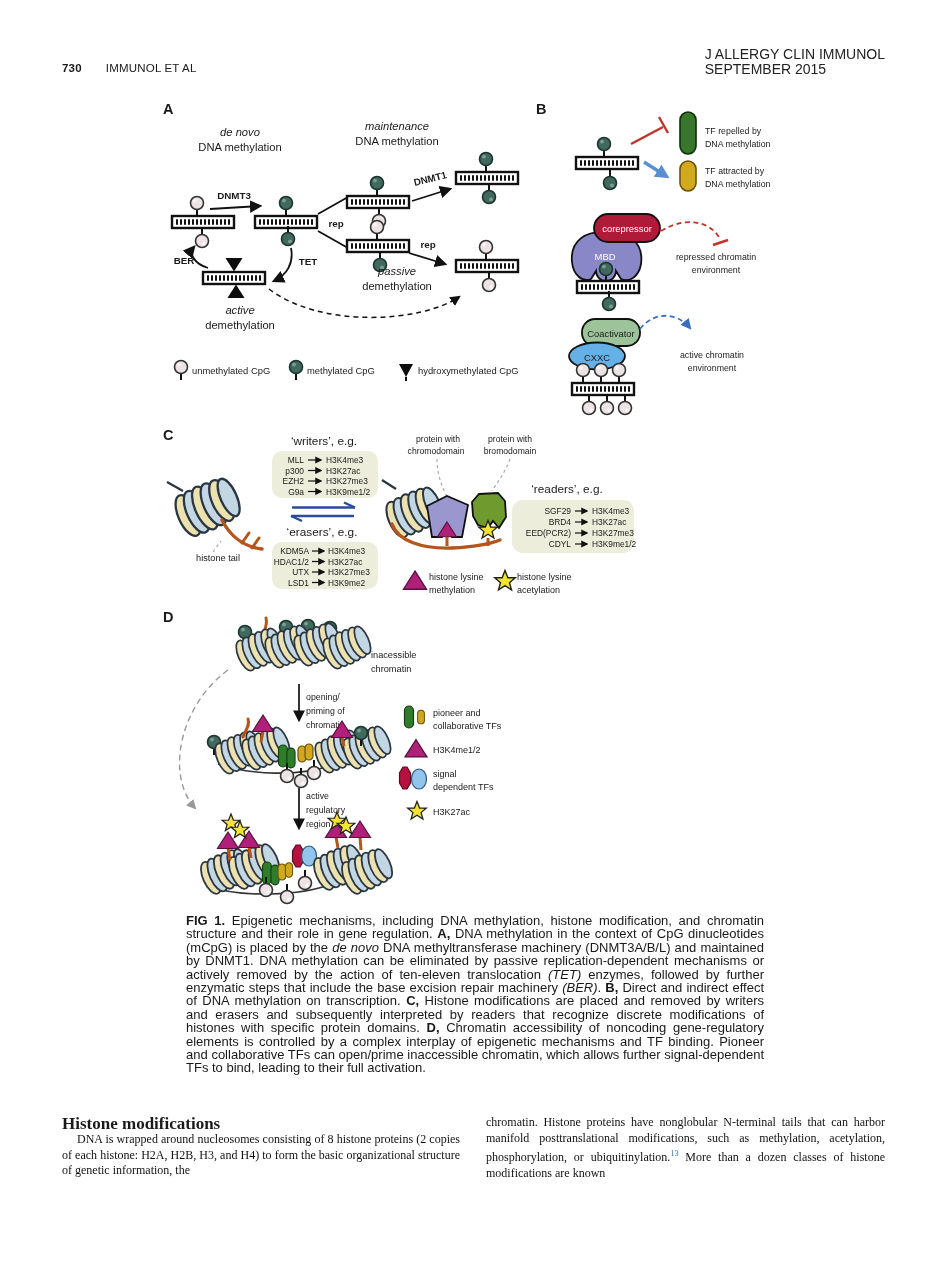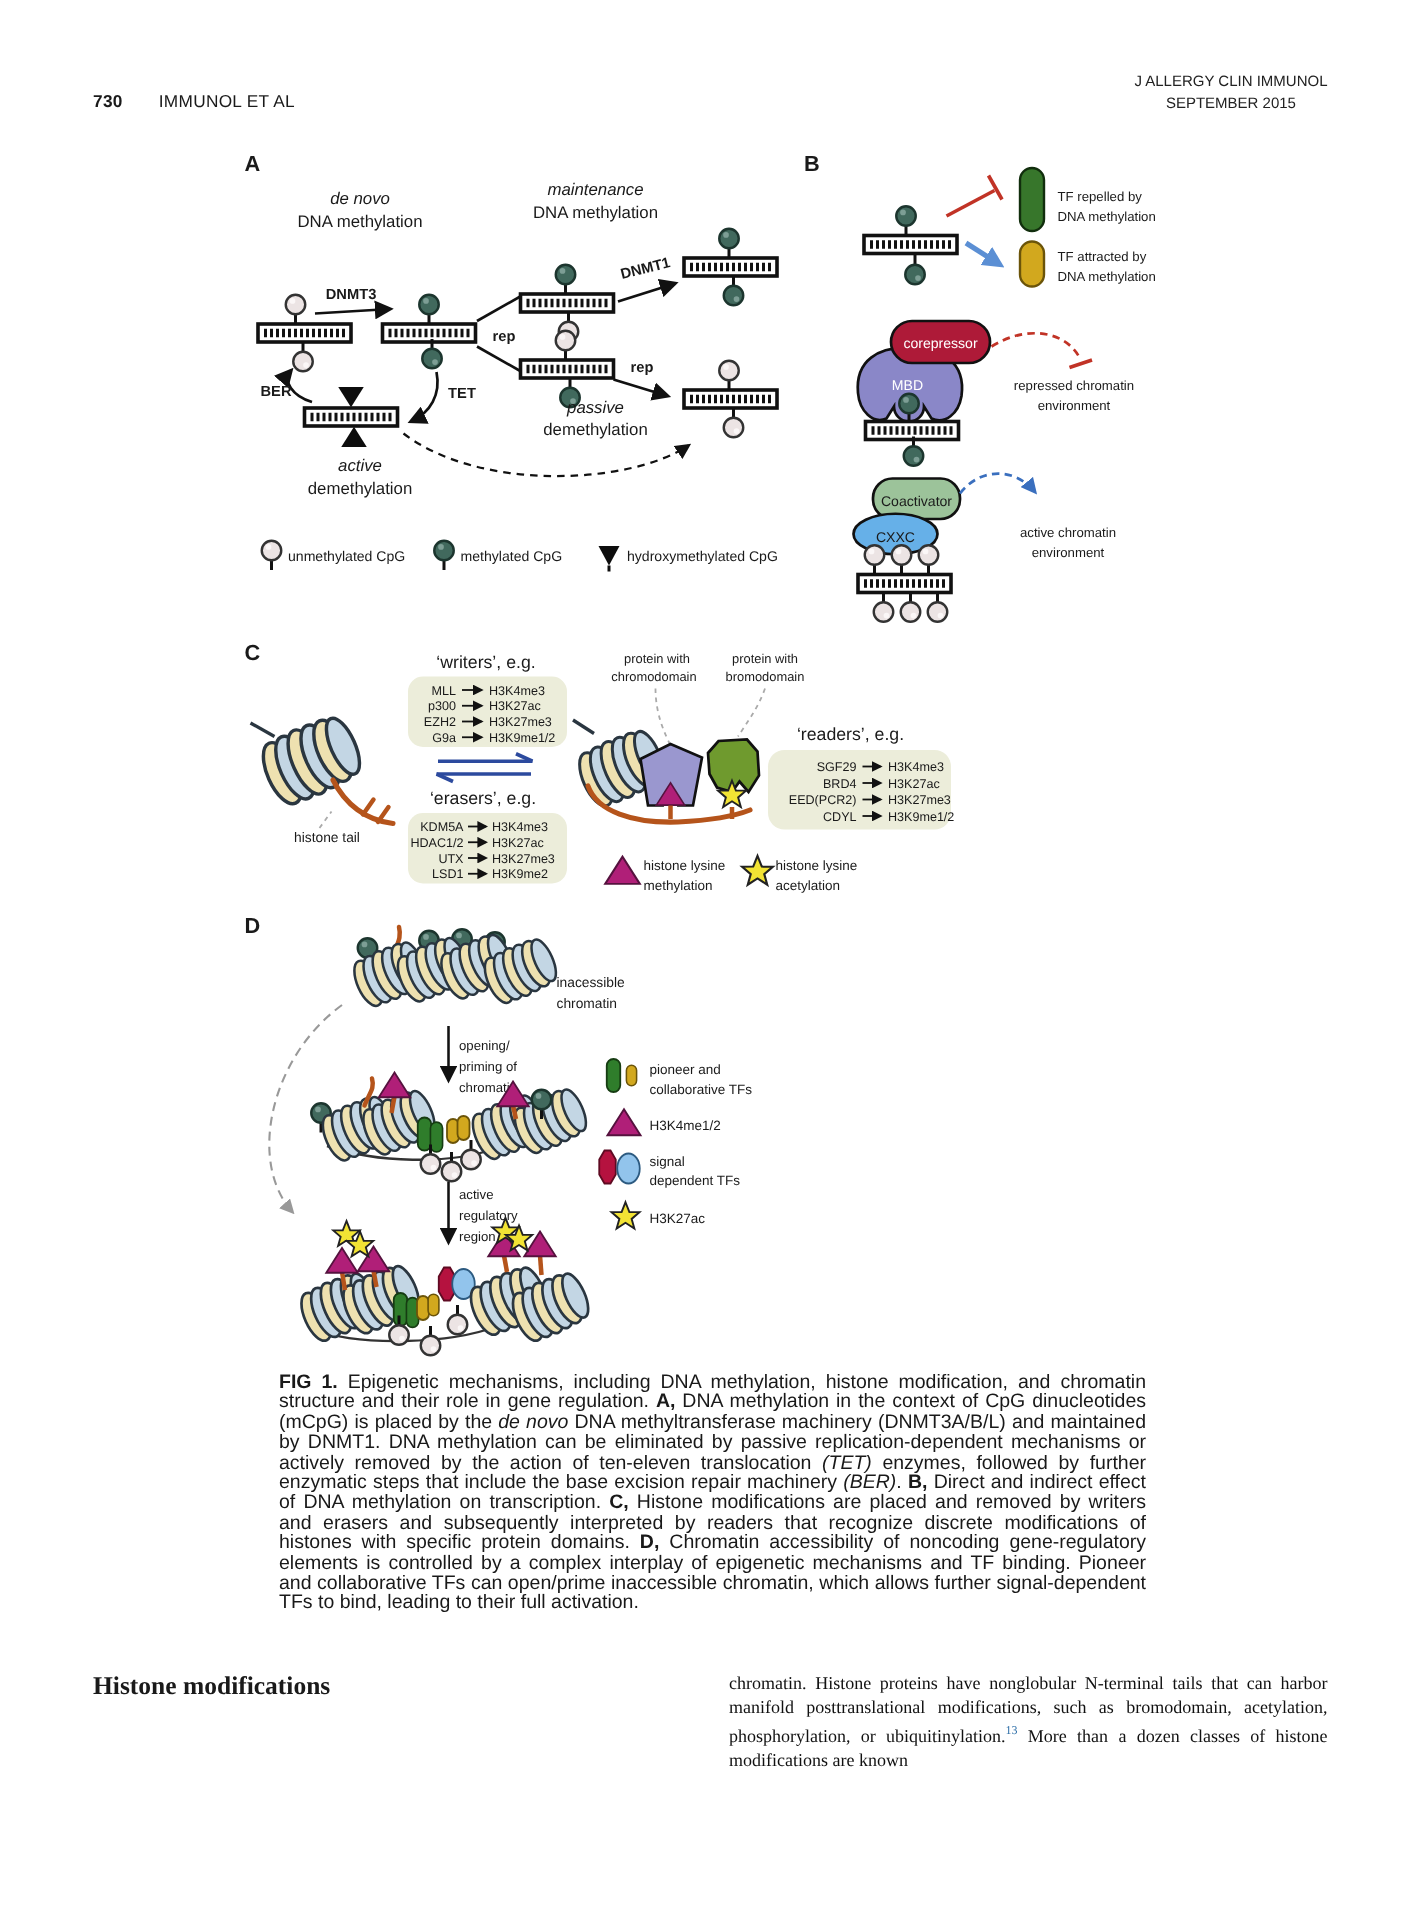--- a/index.html
+++ b/index.html
@@ -1,21 +1,21 @@
 <!DOCTYPE html>
 <html><head>
 <meta charset="utf-8">
 <style>
   html,body{margin:0;padding:0;background:#888;}
   #page{position:relative;width:950px;height:1272px;background:#fff;margin:0 auto;overflow:hidden;
         font-family:"Liberation Sans",sans-serif;color:#1a1a1a;}
   
   .hdr-left{position:absolute;left:62px;top:62px;font-size:11.5px;letter-spacing:.2px;}
   .hdr-left .pg{font-weight:700;margin-right:24px;}
-  .hdr-right{position:absolute;right:65px;top:47px;text-align:center;font-size:10px;line-height:15px;color:#222;}
+  .hdr-right{position:absolute;right:65px;top:47px;text-align:left;font-size:14px;line-height:15px;color:#222;}
   
   #fig{position:absolute;left:0;top:0;}
   text{fill:#1a1a1a;font-family:"Liberation Sans",sans-serif;}
   .f-label{font-size:14.5px;font-weight:700;}
   .f-t11{font-size:11.2px;}
   .f-i11{font-size:11.2px;font-style:italic;}
   .f-b10{font-size:9.8px;font-weight:700;}
   .f-t94{font-size:9.4px;}
   .f-t92{font-size:9.2px;}
   .f-t9{font-size:9px;}
@@ -422,14 +422,15 @@
         <text x="433" y="790" class="f-t9">dependent TFs</text>
         <use href="#star" transform="translate(417,811)"></use>
         <text x="433" y="815" class="f-t9">H3K27ac</text>
       </g>
     </g>
   </svg>
 
   <div id="caption"><span style="font-weight: 700;">FIG 1. </span><span>Epigenetic mechanisms, including DNA methylation, histone modification, and chromatin structure and their role in gene regulation. </span><span style="font-weight: 700;">A,</span><span> DNA methylation in the context of CpG dinucleotides (mCpG) is placed by the </span><span style="font-style: italic;">de novo</span><span> DNA methyltransferase machinery (DNMT3A/B/L) and maintained by DNMT1. DNA methylation can be eliminated by passive replication-dependent mechanisms or actively removed by the action of ten-eleven translocation </span><span style="font-style: italic;">(TET)</span><span> enzymes, followed by further enzymatic steps that include the base excision repair machinery </span><span style="font-style: italic;">(BER)</span><span>. </span><span style="font-weight: 700;">B,</span><span> Direct and indirect effect of DNA methylation on transcription. </span><span style="font-weight: 700;">C,</span><span> Histone modifications are placed and removed by writers and erasers and subsequently interpreted by readers that recognize discrete modifications of histones with specific protein domains. </span><span style="font-weight: 700;">D,</span><span> Chromatin accessibility of noncoding gene-regulatory elements is controlled by a complex interplay of epigenetic mechanisms and TF binding. Pioneer and collaborative TFs can open/prime inaccessible chromatin, which allows further signal-dependent TFs to bind, leading to their full activation.</span></div>
 
   <div id="body-heading">Histone modifications</div>
-  <div id="col-right" class="serifcol"><span><span>chromatin. Histone proteins have nonglobular N-terminal tails that can harbor manifold posttranslational modifications, such as bromodomain, acetylation, phosphorylation, or ubiquitinylation.</span></span><sup class="cite">13</sup><span><span> More than a dozen classes of histone modifications are known</span></span></div>
+  <div id="col-left" class="serifcol"><span>DNA is wrapped around nucleosomes consisting of 8 histone proteins (2 copies of each histone: H2A, H2B, H3, and H4) to form the basic organizational structure of genetic information, the</span></div>
+  <div id="col-right" class="serifcol"><span><span>chromatin. Histone proteins have nonglobular N-terminal tails that can harbor manifold posttranslational modifications, such as methylation, acetylation, phosphorylation, or ubiquitinylation.</span></span><sup class="cite">13</sup><span><span> More than a dozen classes of histone modifications are known</span></span></div>
 </div>
 
 </body></html>

